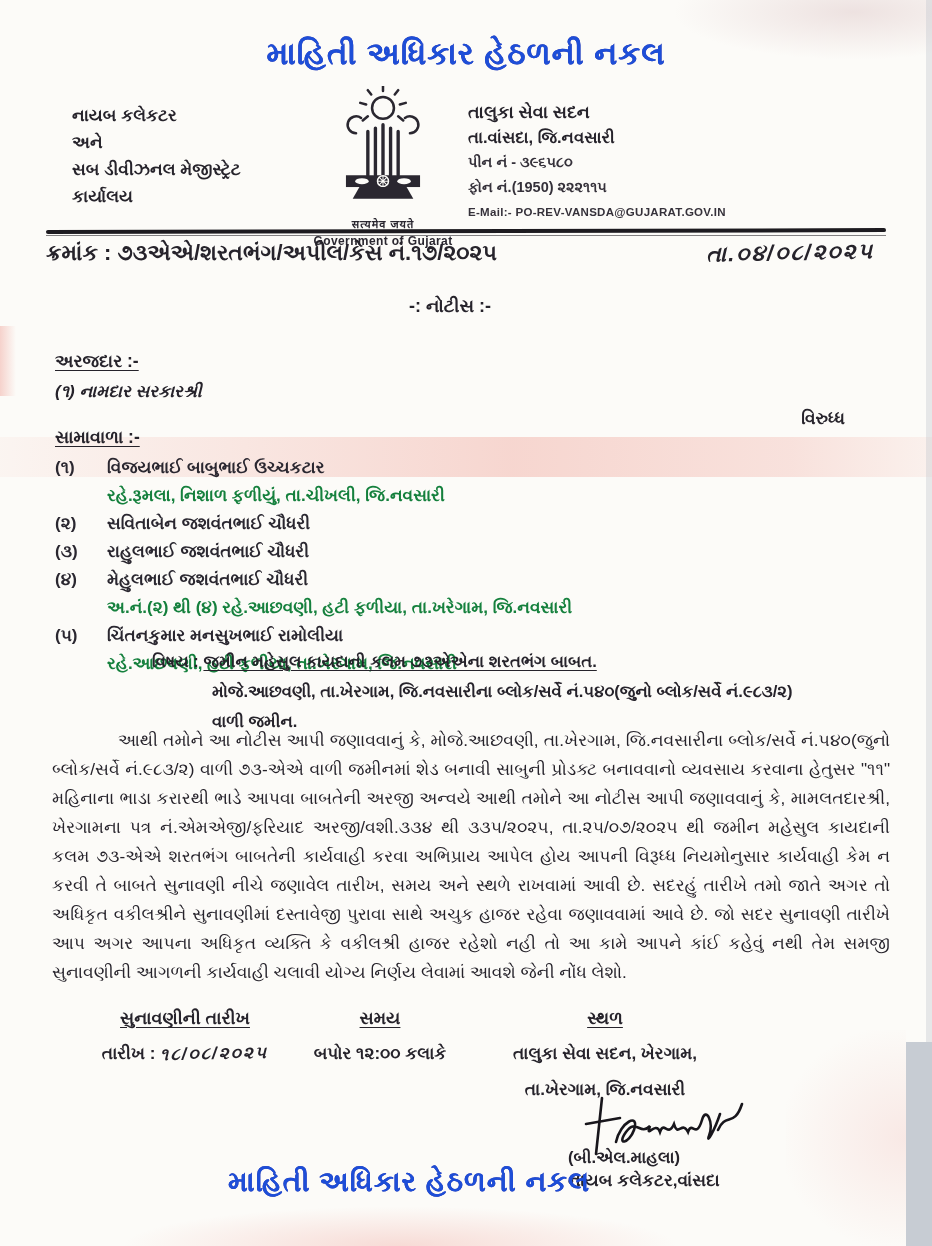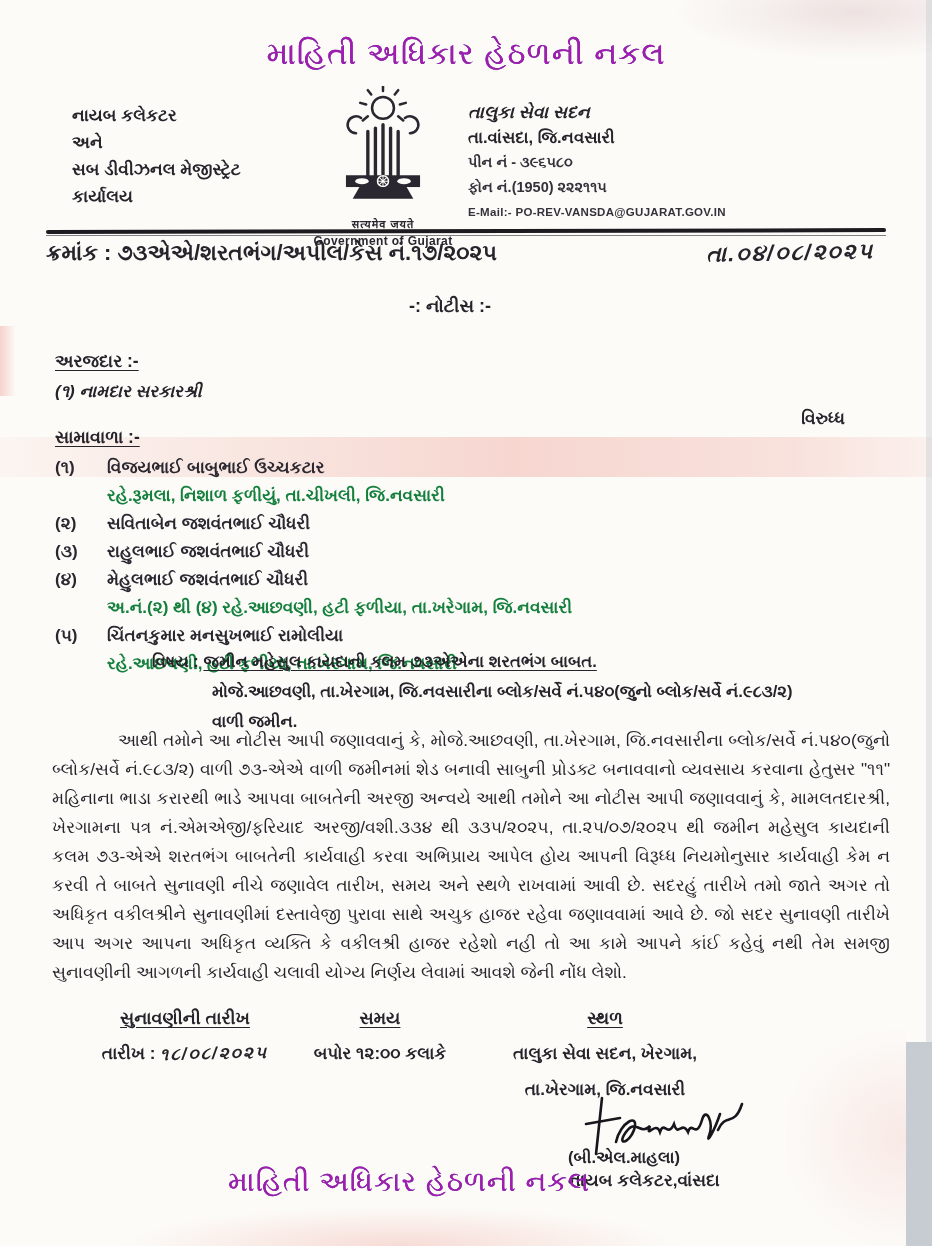--- a/index.html
+++ b/index.html
@@ -19,33 +19,33 @@
   .tint-left { position:absolute; top:326px; left:0; width:16px; height:70px;
     background:linear-gradient(90deg, rgba(238,160,150,.45), rgba(238,160,150,0)); }
   .tint-bottom { position:absolute; bottom:0; left:120px; width:560px; height:40px;
     background:radial-gradient(ellipse at 50% 100%, rgba(238,160,150,.35), rgba(238,160,150,0) 70%); }
   .tint-right-low { position:absolute; top:1030px; right:26px; width:120px; height:216px;
     background:radial-gradient(ellipse at 100% 50%, rgba(240,190,185,.30), rgba(240,190,185,0) 75%); }
   .gray-edge { position:absolute; top:1042px; right:0; width:26px; height:204px; background:#c7ccd3; }
   .gray-edge-top { position:absolute; top:0; right:0; width:6px; height:1246px; background:rgba(190,195,202,.35); }
 
   
-  .stamp { color:#a21caf; font-weight:normal; letter-spacing:1px;
+  .stamp { color:#1d4ed8; font-weight:bold; letter-spacing:1px;
     text-shadow:0 0 .6px #463a9c; white-space:nowrap; }
   .stamp-top { position:absolute; top:36px; left:0; width:100%; text-align:center; font-size:31px; }
   .stamp-bottom { position:absolute; top:1166px; left:228px; width:360px; text-align:center; font-size:28px; }
 
   
   .hdr-left { position:absolute; top:102px; left:72px; width:250px; text-align:left;
     font-size:17px; font-weight:bold; line-height:27px; }
   .emblem-wrap { position:absolute; top:86px; left:308px; width:150px; text-align:center; }
   .emblem-motto { font-size:11px; font-weight:bold; color:#2a2730; letter-spacing:1px; margin-top:-2px; }
   .emblem-caption { font-size:12px; font-weight:bold; color:#2a2730; margin-top:3px; letter-spacing:.4px; }
   .hdr-right { position:absolute; top:100px; left:468px; width:340px; line-height:25px; }
-  .hdr-right .b1 { font-size:17.5px; font-weight:bold;font-style:italic; }
+  .hdr-right .b1 { font-size:17.5px; font-weight:bold; }
   .hdr-right .b2 { font-size:16.5px; font-weight:bold; }
   .hdr-right .b3, .hdr-right .b4 { font-size:14.5px; font-weight:bold; color:#35313a; }
   .hdr-right .b5 { font-size:11.5px; font-weight:bold; letter-spacing:.3px; color:#35313a; }
 
   .rule { position:absolute; top:229px; left:46px; width:840px; height:4px;
     background:#1d1b20; border-radius:2px; transform:rotate(-.12deg); }
   .rule2 { position:absolute; top:235px; left:46px; width:840px; height:1px; background:rgba(29,27,32,.55); }
 
   .ref-row { position:absolute; top:240px; left:46px; width:828px;
     display:flex; justify-content:space-between; font-size:22px; font-weight:bold; }

